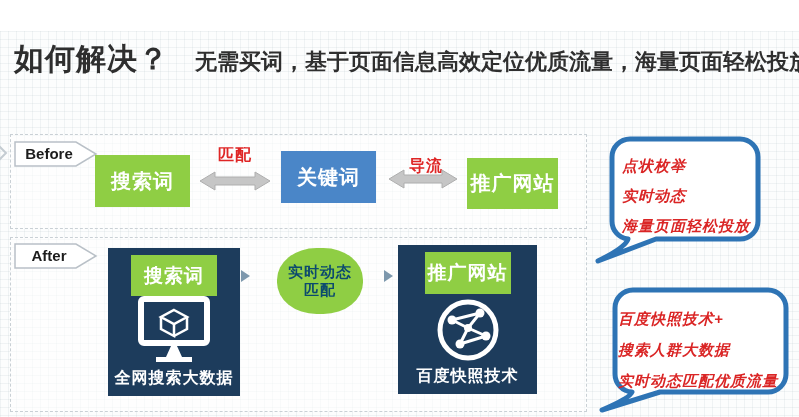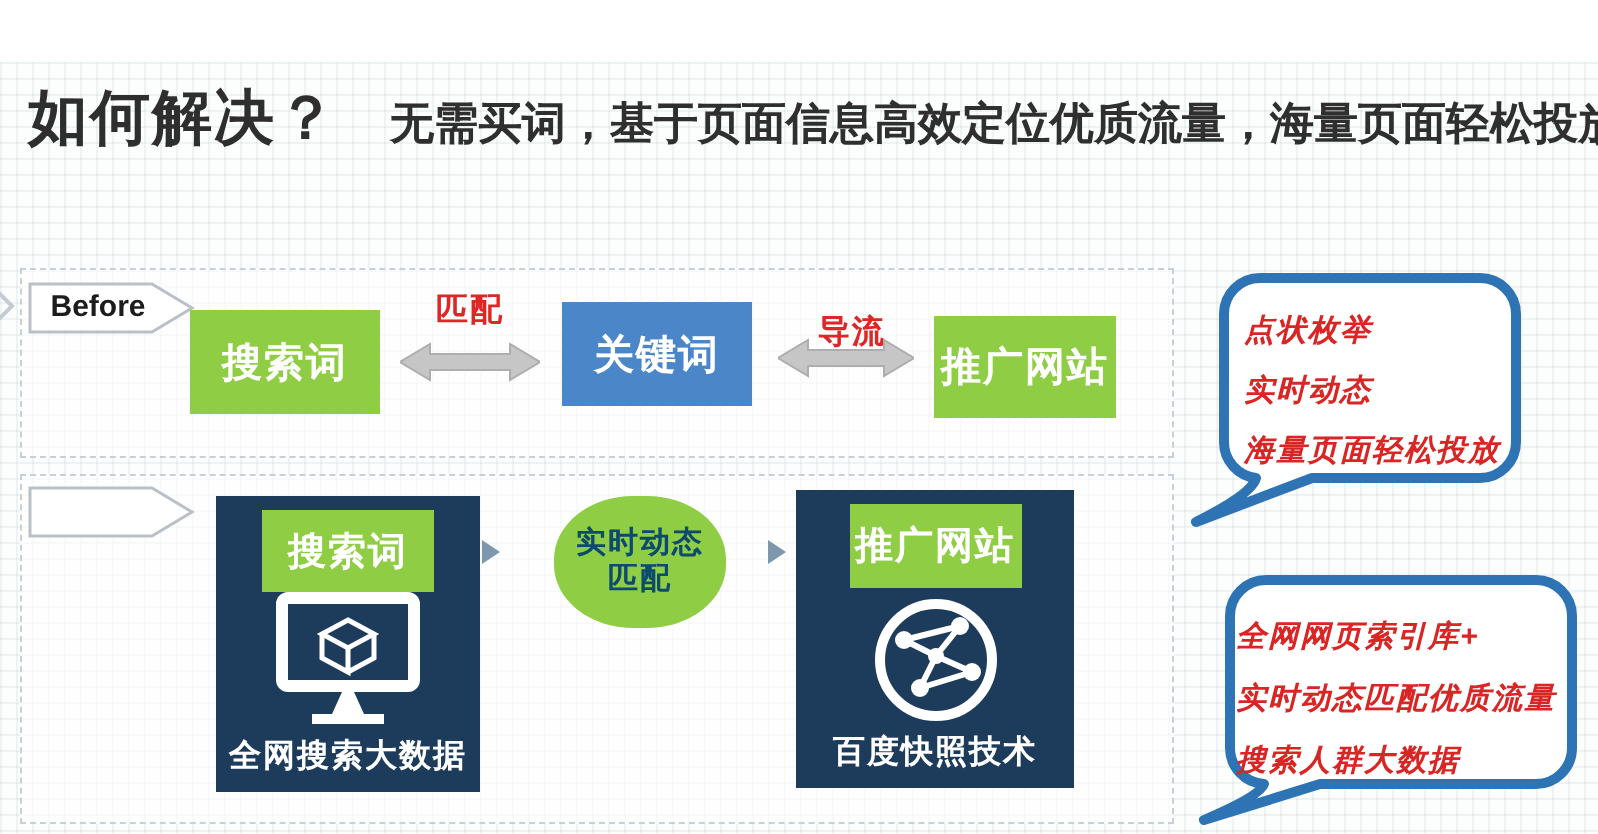--- a/index.html
+++ b/index.html
@@ -105,20 +105,21 @@
   <div class="bbox bbox-green box-site">
     <span>推广网站</span>
   </div>
 
   <div class="section sec-after"></div>
 
   <div class="tag tag-after">
     <svg width="84" height="26">
       <polygon points="1,1 62,1 82,13 62,25 1,25" fill="#ffffff" stroke="#b9c0c7" stroke-width="1.5"></polygon>
     </svg>
+    <span class="tag-label">After</span>
   </div>
 
   <div class="card card-left">
     <div class="card-header">搜索词</div>
     <div class="card-icon">
       <svg width="80" height="72" viewBox="0 0 80 72">
         <rect x="7" y="3" width="66" height="44" rx="3" fill="none" stroke="#ffffff" stroke-width="6"></rect>
         <path d="M40 14 L53 21 L40 28 L27 21 Z" fill="none" stroke="#ffffff" stroke-width="2.5"></path>
         <path d="M27 21 L27 33 L40 40 L40 28" fill="none" stroke="#ffffff" stroke-width="2.5"></path>
         <path d="M53 21 L53 33 L40 40" fill="none" stroke="#ffffff" stroke-width="2.5"></path>
@@ -158,18 +159,18 @@
   <div class="callout-text co1-text">
     <div>点状枚举</div>
     <div>实时动态</div>
     <div>海量页面轻松投放</div>
   </div>
 
   <svg class="callout-svg co2" width="203" height="130">
     <path d="M 37 5 H 172 A 18 18 0 0 1 190 23 V 89 A 18 18 0 0 1 172 107 H 64 L 6 125 Q 34 113 36 107 A 18 18 0 0 1 19 89 V 23 A 18 18 0 0 1 37 5 Z" fill="#ffffff" stroke="#2e74b5" stroke-width="5" stroke-linejoin="round"></path>
   </svg>
   <div class="callout-text co2-text">
-    <div>全网网页索引库+</div>
+    <div>百度快照技术+</div>
+    <div>搜索人群大数据</div>
     <div>实时动态匹配优质流量</div>
-    <div>搜索人群大数据</div>
   </div>
 
 </div>
 
 </body></html>

